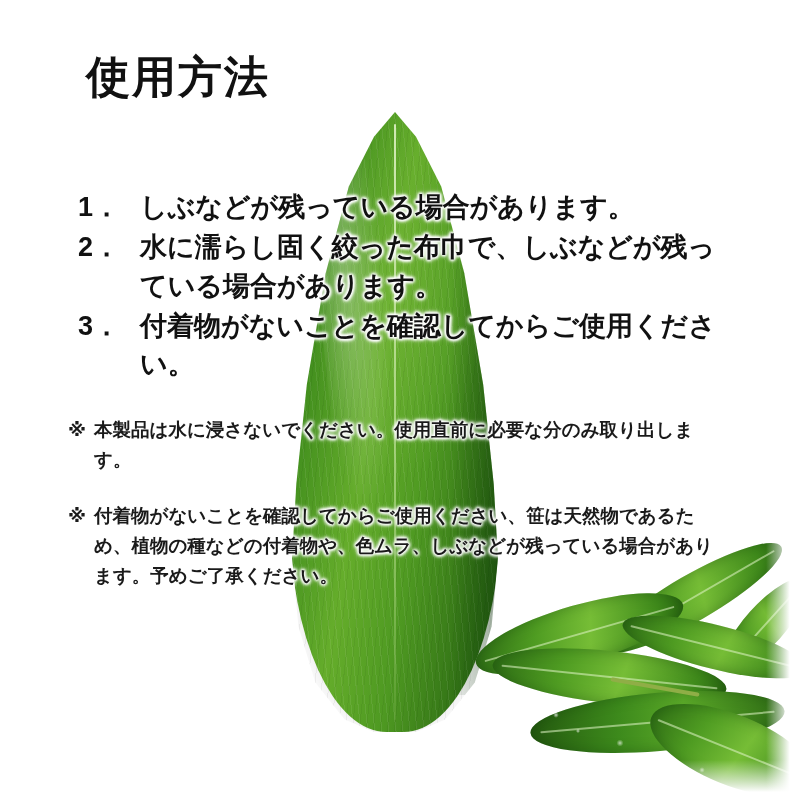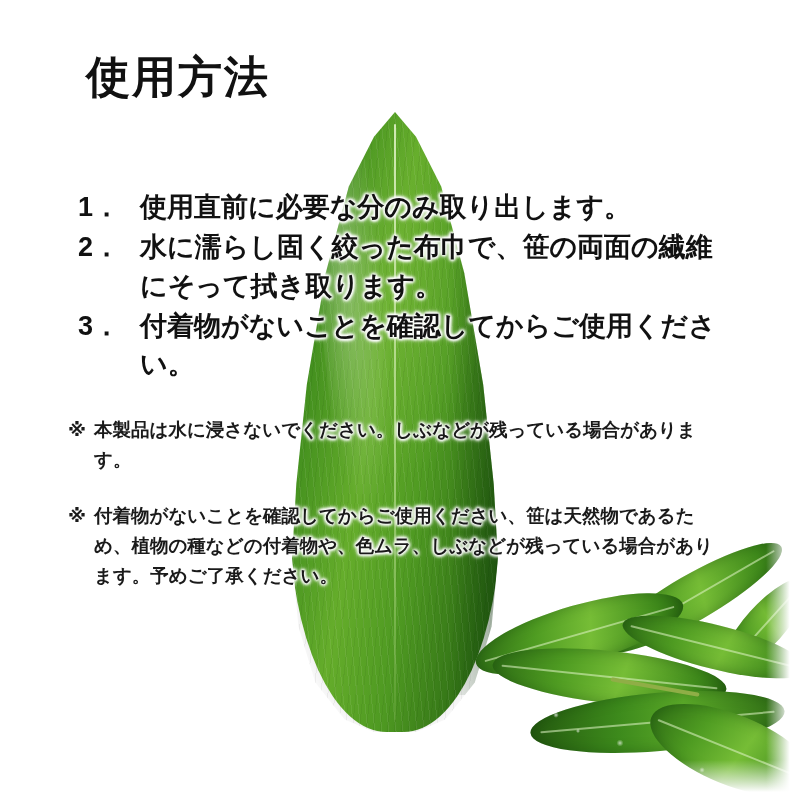--- a/index.html
+++ b/index.html
@@ -258,36 +258,36 @@
     <div class="photo-fade-right"></div>
   </div>
 
   <div class="text-layer">
 
     <div class="heading">使用方法</div>
 
     <div class="steps">
       <div class="step">
         <span class="step-num">1．</span>
-        <span class="step-text">使用直前に必要な分のみ取り出します。</span>
+        <span class="step-text">しぶなどが残っている場合があります。</span>
       </div>
       <div class="step">
         <span class="step-num">2．</span>
-        <span class="step-text">水に濡らし固く絞った布巾で、笹の両面の繊維にそって拭き取ります。</span>
+        <span class="step-text">水に濡らし固く絞った布巾で、しぶなどが残っている場合があります。</span>
       </div>
       <div class="step">
         <span class="step-num">3．</span>
         <span class="step-text">付着物がないことを確認してからご使用ください。</span>
       </div>
     </div>
 
     <div class="notes">
       <div class="note">
         <span class="note-mark">※</span>
-        <span class="note-text">本製品は水に浸さないでください。しぶなどが残っている場合があります。</span>
+        <span class="note-text">本製品は水に浸さないでください。使用直前に必要な分のみ取り出します。</span>
       </div>
       <div class="note">
         <span class="note-mark">※</span>
         <span class="note-text">付着物がないことを確認してからご使用ください、笹は天然物であるため、植物の種などの付着物や、色ムラ、しぶなどが残っている場合があります。予めご了承ください。</span>
       </div>
     </div>
 
   </div>
 </div>
 

